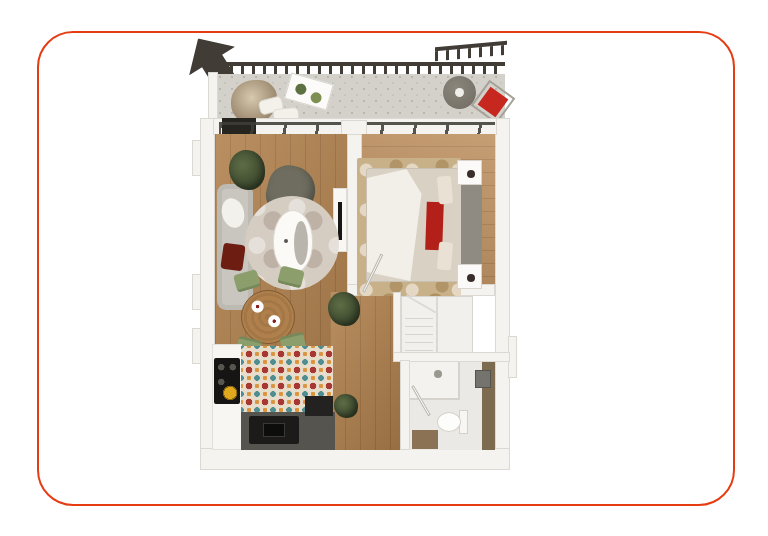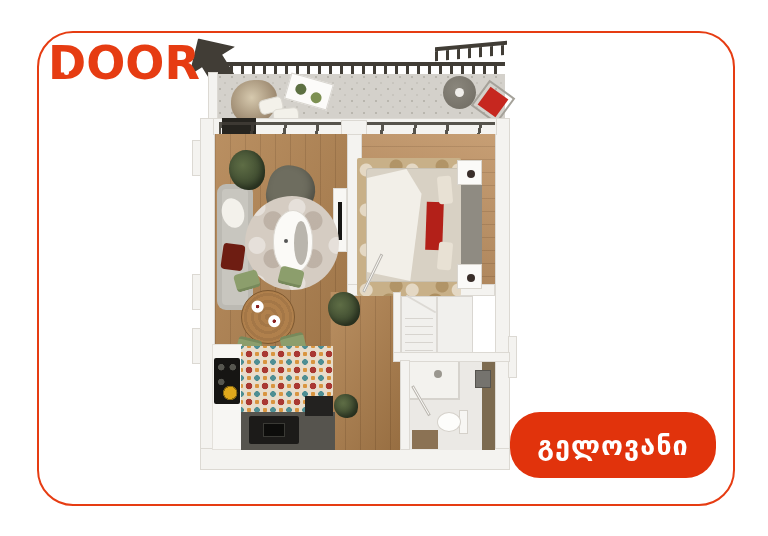--- a/index.html
+++ b/index.html
@@ -61,21 +61,20 @@
     background-size:46px 40px;border-radius:2px;}
 </style>
 </head>
 <body>
 
 <div class="stage">
 
   <div class="card"></div>
 
   <div class="logo">
-    <div class="l2">DOOR</div>
     <span class="knob k1"></span>
     <span class="knob k2"></span>
   </div>
 
   <div class="fp">
 
     <div style="left:-8px;top:-4px;width:54px;height:60px;background:var(--dark-frame);transform:rotate(-32deg);
       clip-path:polygon(50% 0,100% 44%,72% 44%,72% 100%,28% 100%,28% 44%,0 44%);"></div>
     <div class="railing" style="left:24px;top:24px;width:286px;height:15px;"></div>
     <div class="railing" style="left:240px;top:6px;width:72px;height:14px;transform:skewY(-5deg);"></div>
@@ -194,17 +193,14 @@
       <div style="left:24px;top:8px;width:8px;height:8px;background:#9a978f;border-radius:50%;"></div>
     </div>
     <div style="left:287px;top:324px;width:13px;height:88px;background:var(--vanity);"></div>
     <div style="left:280px;top:332px;width:16px;height:18px;background:#75736e;border:1px solid #55534e;"></div>
     <div style="left:264px;top:372px;width:9px;height:24px;background:#f7f6f3;border:1px solid #d5d1ca;"></div>
     <div style="left:242px;top:374px;width:24px;height:20px;background:#fdfdfb;border:1px solid #d5d1ca;border-radius:50%;"></div>
     <div style="left:217px;top:392px;width:26px;height:19px;background:#8b7254;"></div>
     <div class="door" style="left:216px;top:348px;width:3px;height:34px;transform-origin:50% 0%;transform:rotate(-30deg);"></div>
   </div>
 
-  <div class="badge">
-    <span>გელოვანი</span>
-  </div>
 
 </div>
 
 </body></html>

